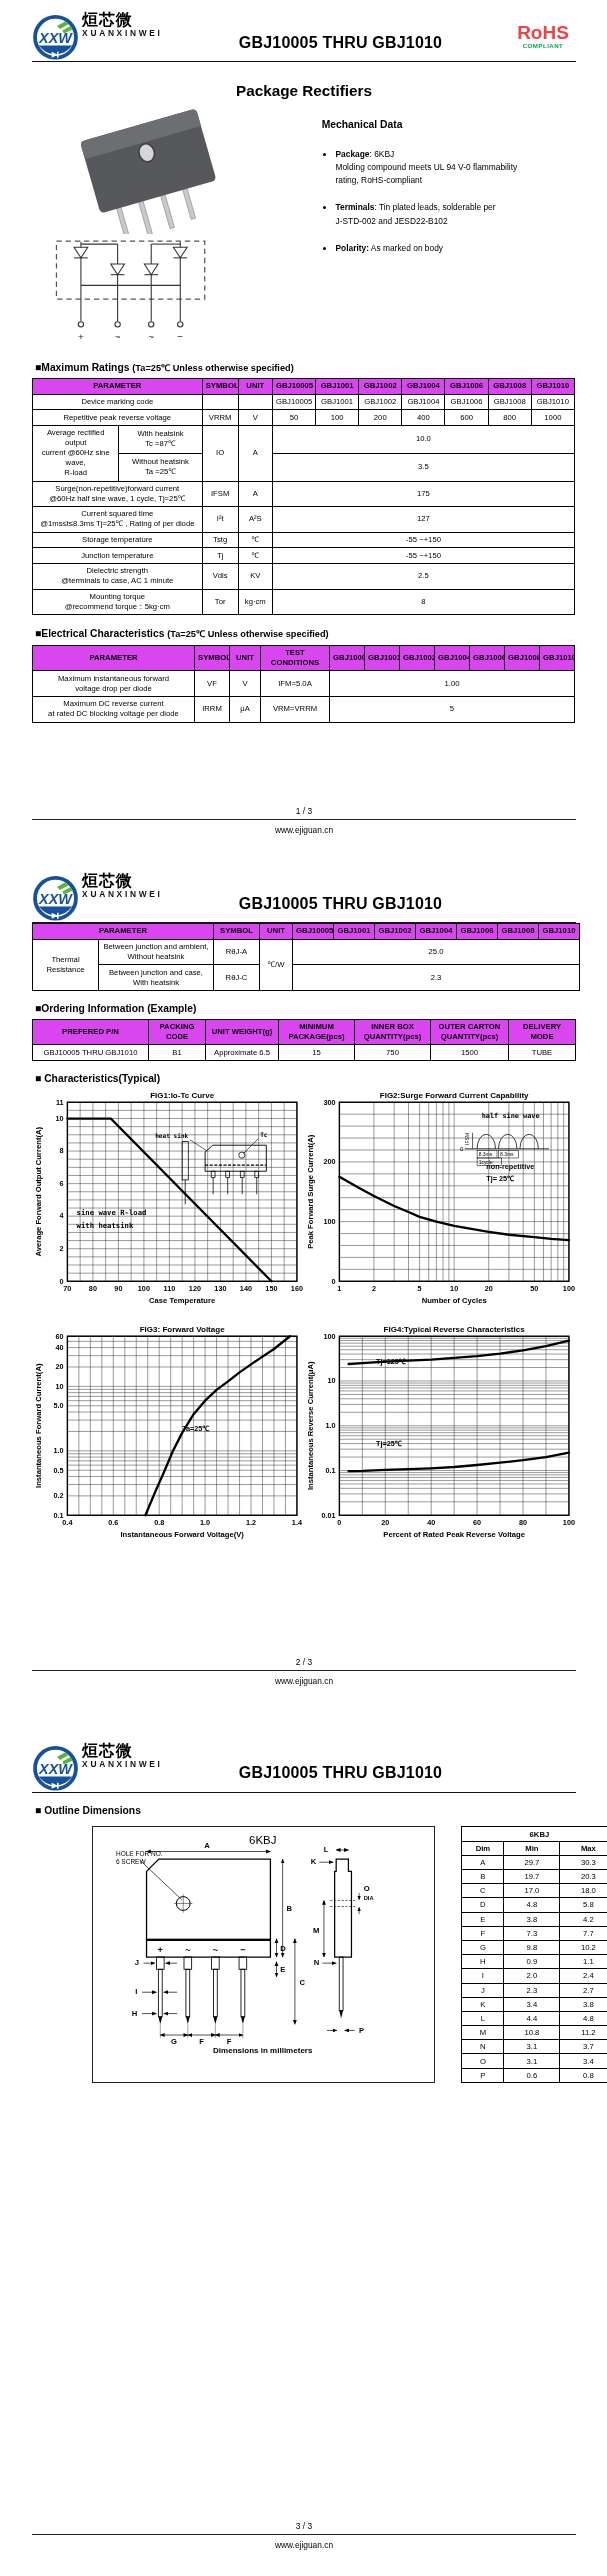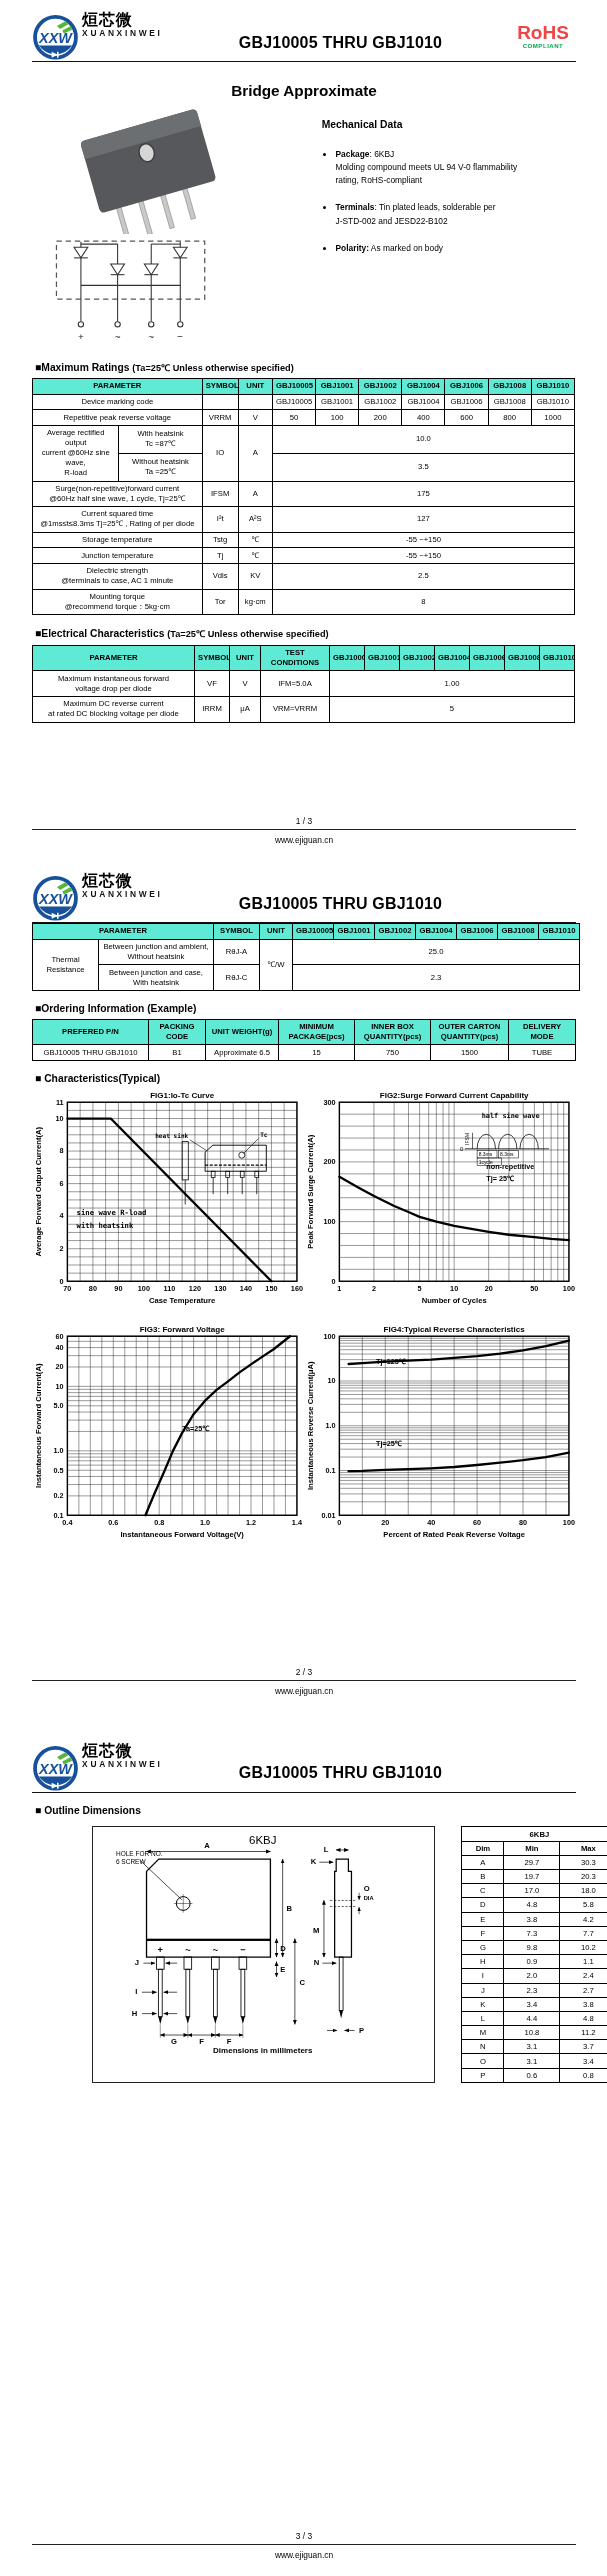--- a/index.html
+++ b/index.html
@@ -12,37 +12,37 @@
   .hd{display:flex;align-items:flex-end;padding-top:12.2px;border-bottom:1.5px solid #111;}
   .hd .logo{width:139px;flex:none;}
   .logo-row{display:flex;align-items:flex-start;}
   .logo-cn{font-size:16px;font-weight:bold;line-height:1;letter-spacing:0.8px;}
   .logo-en{font-size:8.4px;letter-spacing:2.7px;font-weight:bold;color:#111;}
   .hd .ttl{flex:1;text-align:center;font-size:16px;font-weight:bold;letter-spacing:0.2px;padding-bottom:9.2px;}
   .hd .rbox{width:66px;flex:none;text-align:center;padding-bottom:7.7px;min-height:31px;}
   .rohs1{color:#ef4444;font-size:19px;font-weight:bold;line-height:1;}
   .rohs2{color:#00a650;font-size:6.1px;font-weight:bold;letter-spacing:0.5px;}
   
-  .ft{position:absolute;left:32px;right:32px;bottom:16px;text-align:center;font-size:8.4px;}
+  .ft{position:absolute;left:32px;right:32px;bottom:26px;text-align:center;font-size:8.4px;}
   .ft .line{border-top:1.5px solid #222;margin:2.3px 0 5.4px 0;}
   
   .br-title{text-align:center;font-size:15.3px;font-weight:bold;margin:20px 0 7.7px 0;}
   .cols{display:flex;}
   .colL{width:245px;flex:none;}
   .colR{flex:1;padding-left:10.7px;}
   .sec-h{font-size:10.3px;font-weight:bold;margin:3.1px 0 4.6px 0;}
   .feat ul{margin:1.5px 0 0 13.8px;padding:0;font-size:8.4px;line-height:1.75;}
   .apps p{margin:1.5px 0 0 9.2px;font-size:8.4px;line-height:1.75;width:283px;}
   .mech ul{margin:1.5px 0 0 13.8px;padding:0;font-size:8.4px;line-height:1.6;white-space:pre-line;}
   .mech b{font-weight:bold;}
   .sec{font-size:10.3px;font-weight:bold;margin:12.2px 0 4.6px 3.1px;}
   .sec .cond{font-size:9.2px;}
   table.dt{border-collapse:collapse;width:543px;table-layout:fixed;border:1.1px solid #000;}
   table.dt th,table.dt td{border:0.8px solid #000;font-size:7.7px;padding:2.3px 3.1px;text-align:center;vertical-align:middle;white-space:pre-line;line-height:1.3;overflow:hidden;}
-  table.dt th{background:#5eead4;font-weight:bold;}
+  table.dt th{background:#d946ef;font-weight:bold;}
   td.pl{text-align:left;}
   
   .cwrap{display:grid;grid-template-columns:272px 272px;column-gap:0;row-gap:6.1px;margin-top:6.1px;}
   svg{font-family:"Liberation Sans",sans-serif;}
   
   .outrow{display:flex;margin:10.7px 0 0 21.4px;padding-left:39px;}
   .drawbox{width:341px;border:1.5px solid #222;flex:none;}
   .dims-wrap{margin-left:26px;}
   table.dims{border-collapse:collapse;width:155px;table-layout:fixed;border:1.1px solid #000;}
   table.dims th,table.dims td{border:0.8px solid #000;font-size:7.7px;padding:1.1px 1.5px;text-align:center;height:11px;}
@@ -70,21 +70,21 @@
         </div>
       </div>
     </div>
     <div class="ttl">GBJ10005 THRU GBJ1010</div>
     <div class="rbox">
       <div class="rohs1">RoHS</div>
       <div class="rohs2">COMPLIANT</div>
     </div>
   </div>
 
-  <div class="br-title">Bridge Approximate</div>
+  <div class="br-title">Package Rectifiers</div>
 
   <div class="cols">
     <div class="colL">
       <svg width="184" height="126" viewBox="0 0 240 165" style="margin-left:21.4px;">
         <g transform="rotate(-16 120 80)">
           <rect x="100" y="112" width="6" height="52" fill="#c9c9c7" stroke="#9b9b99" stroke-width="1"></rect>
           <rect x="130" y="112" width="6" height="52" fill="#c9c9c7" stroke="#9b9b99" stroke-width="1"></rect>
           <rect x="70" y="112" width="6" height="48" fill="#c9c9c7" stroke="#9b9b99" stroke-width="1"></rect>
           <rect x="160" y="112" width="6" height="48" fill="#c9c9c7" stroke="#9b9b99" stroke-width="1"></rect>
           <rect x="48" y="22" width="158" height="98" rx="6" fill="#56585b"></rect>

